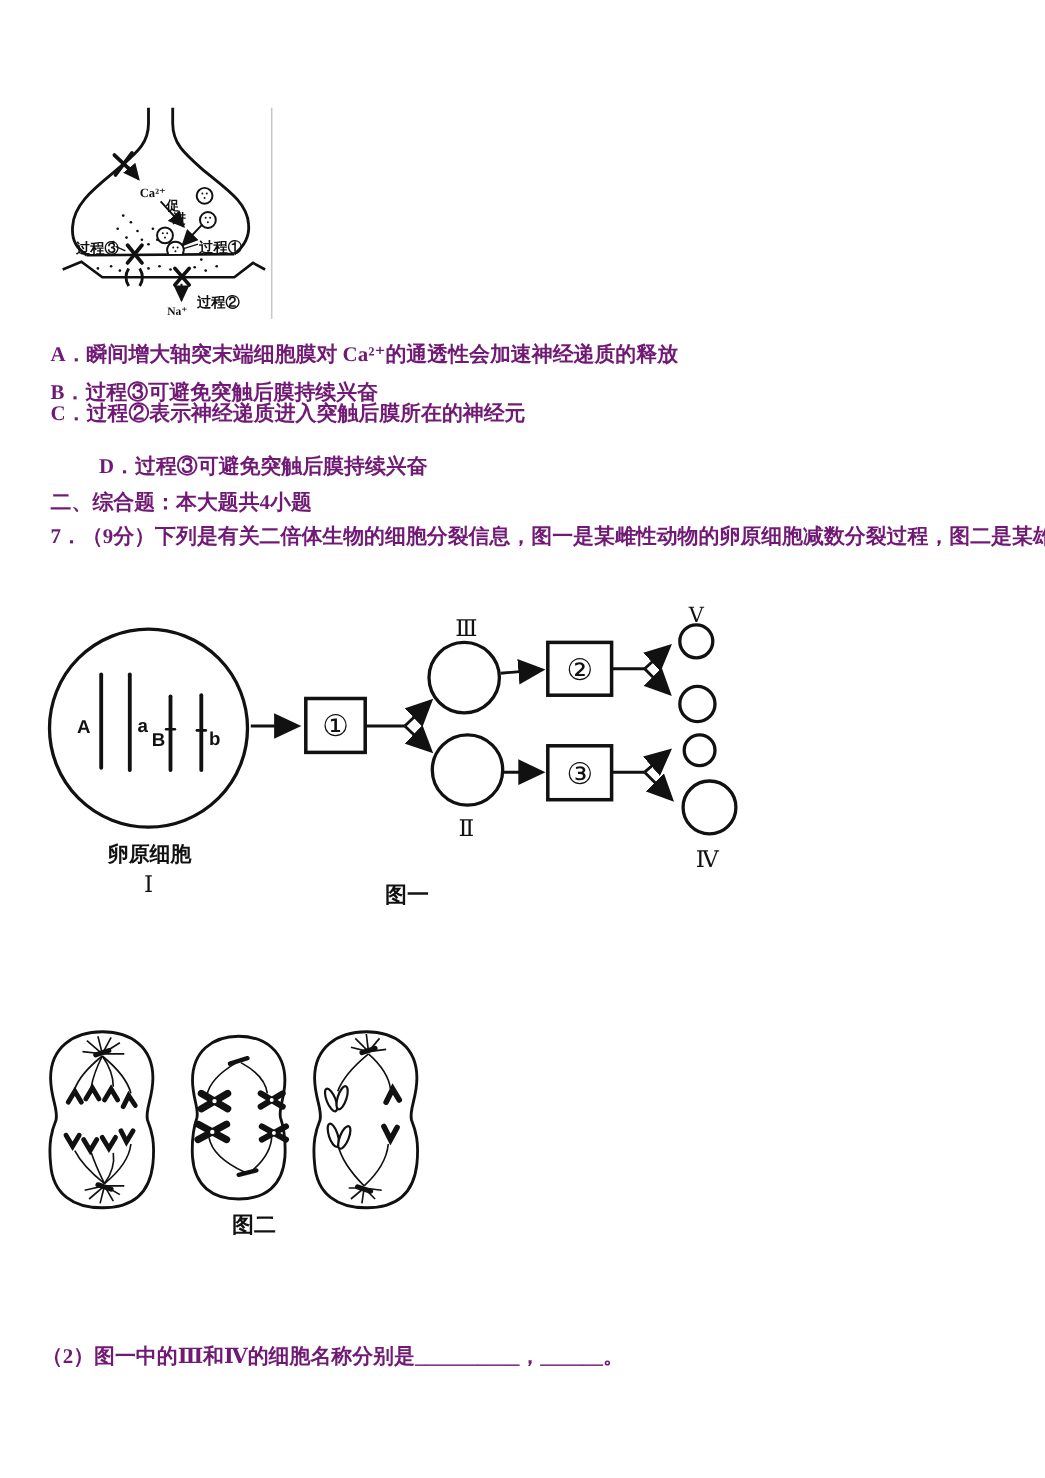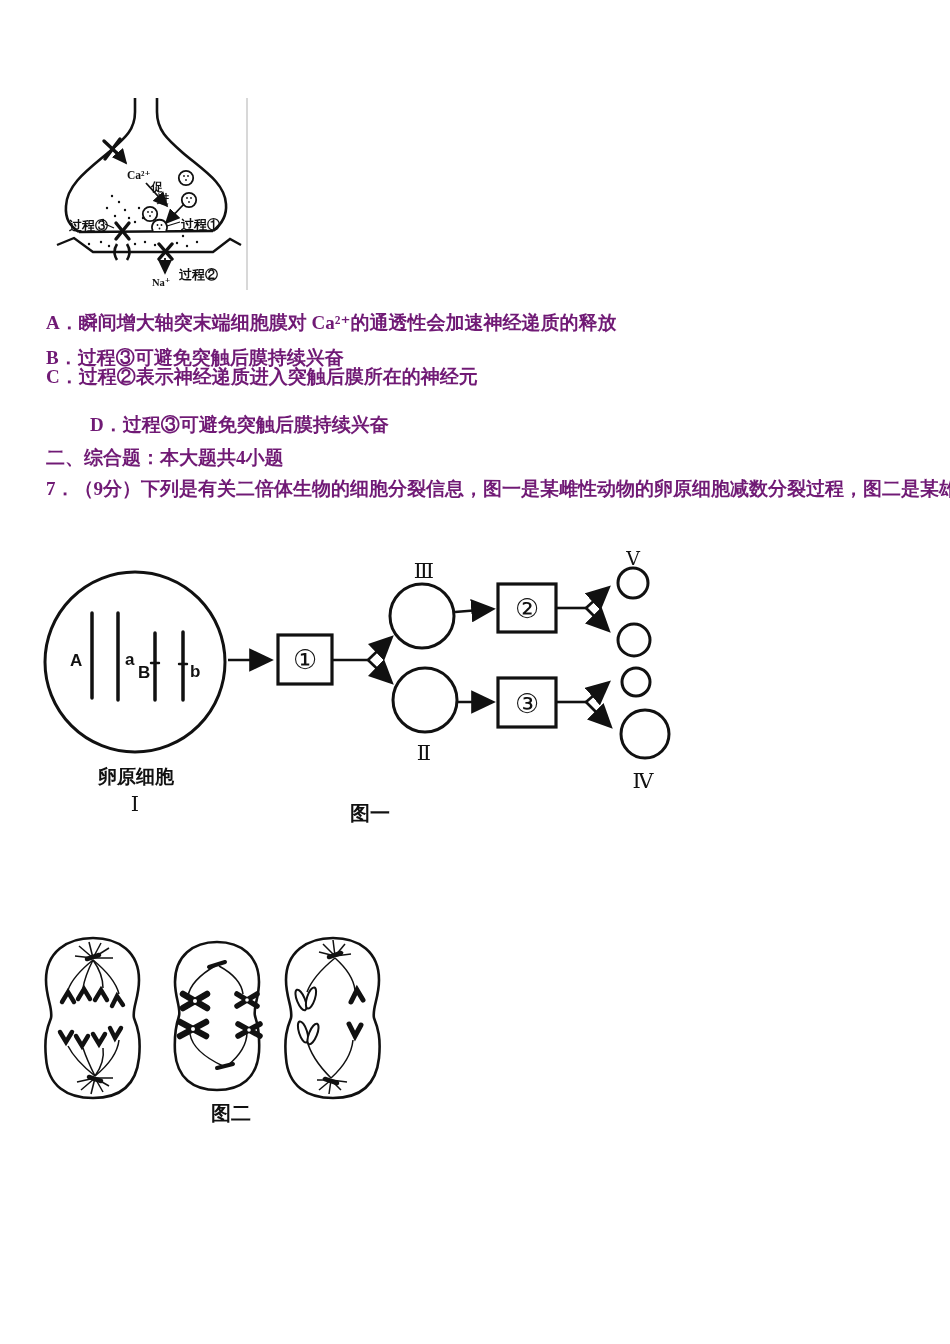--- a/index.html
+++ b/index.html
@@ -287,14 +287,15 @@
       </g>
       <g stroke-width="5" stroke-linecap="round">
         <path d="M316,70 L322,58 L328,68"></path>
         <path d="M314,92 L320,104 L326,93"></path>
       </g>
     </g>
 
     <text x="196" y="188" font-size="20" font-weight="bold" text-anchor="middle">图二</text>
   </svg>
 
+  <div class="line" style="left:38px;top:1223px;">（2）图一中的Ⅲ和Ⅳ的细胞名称分别是__________，______。</div>
 
 </div>
 
 </body></html>

